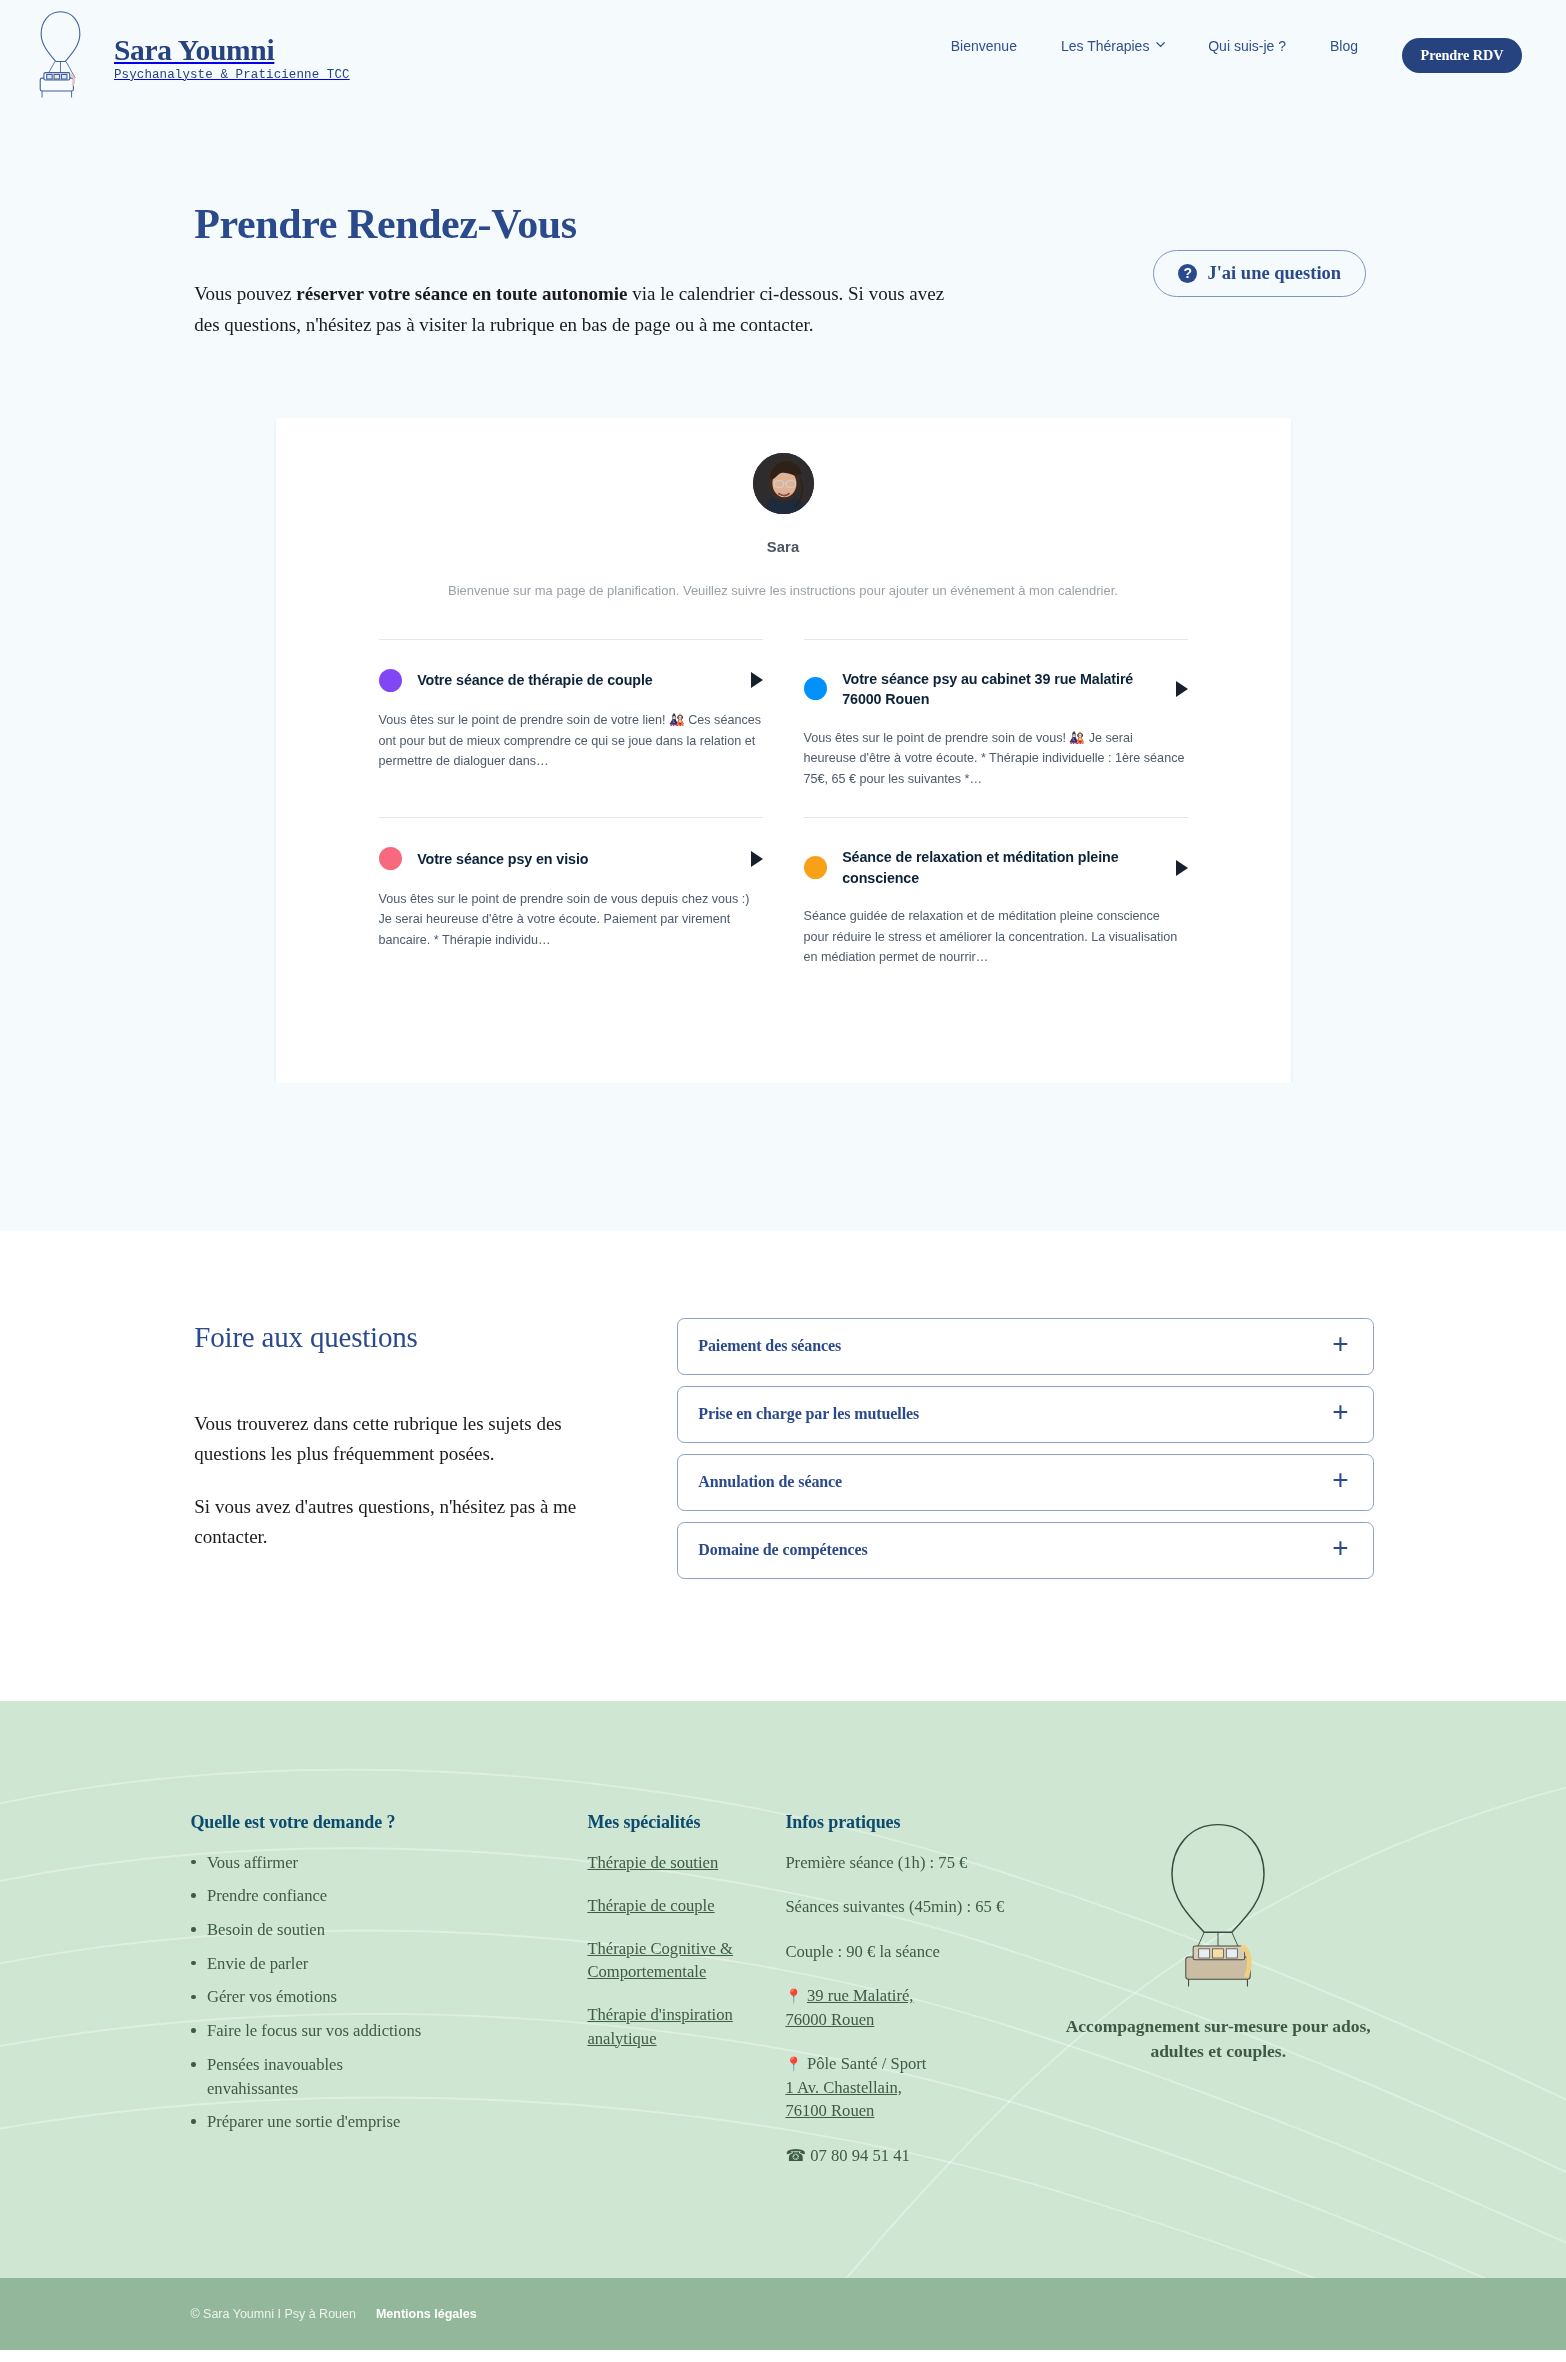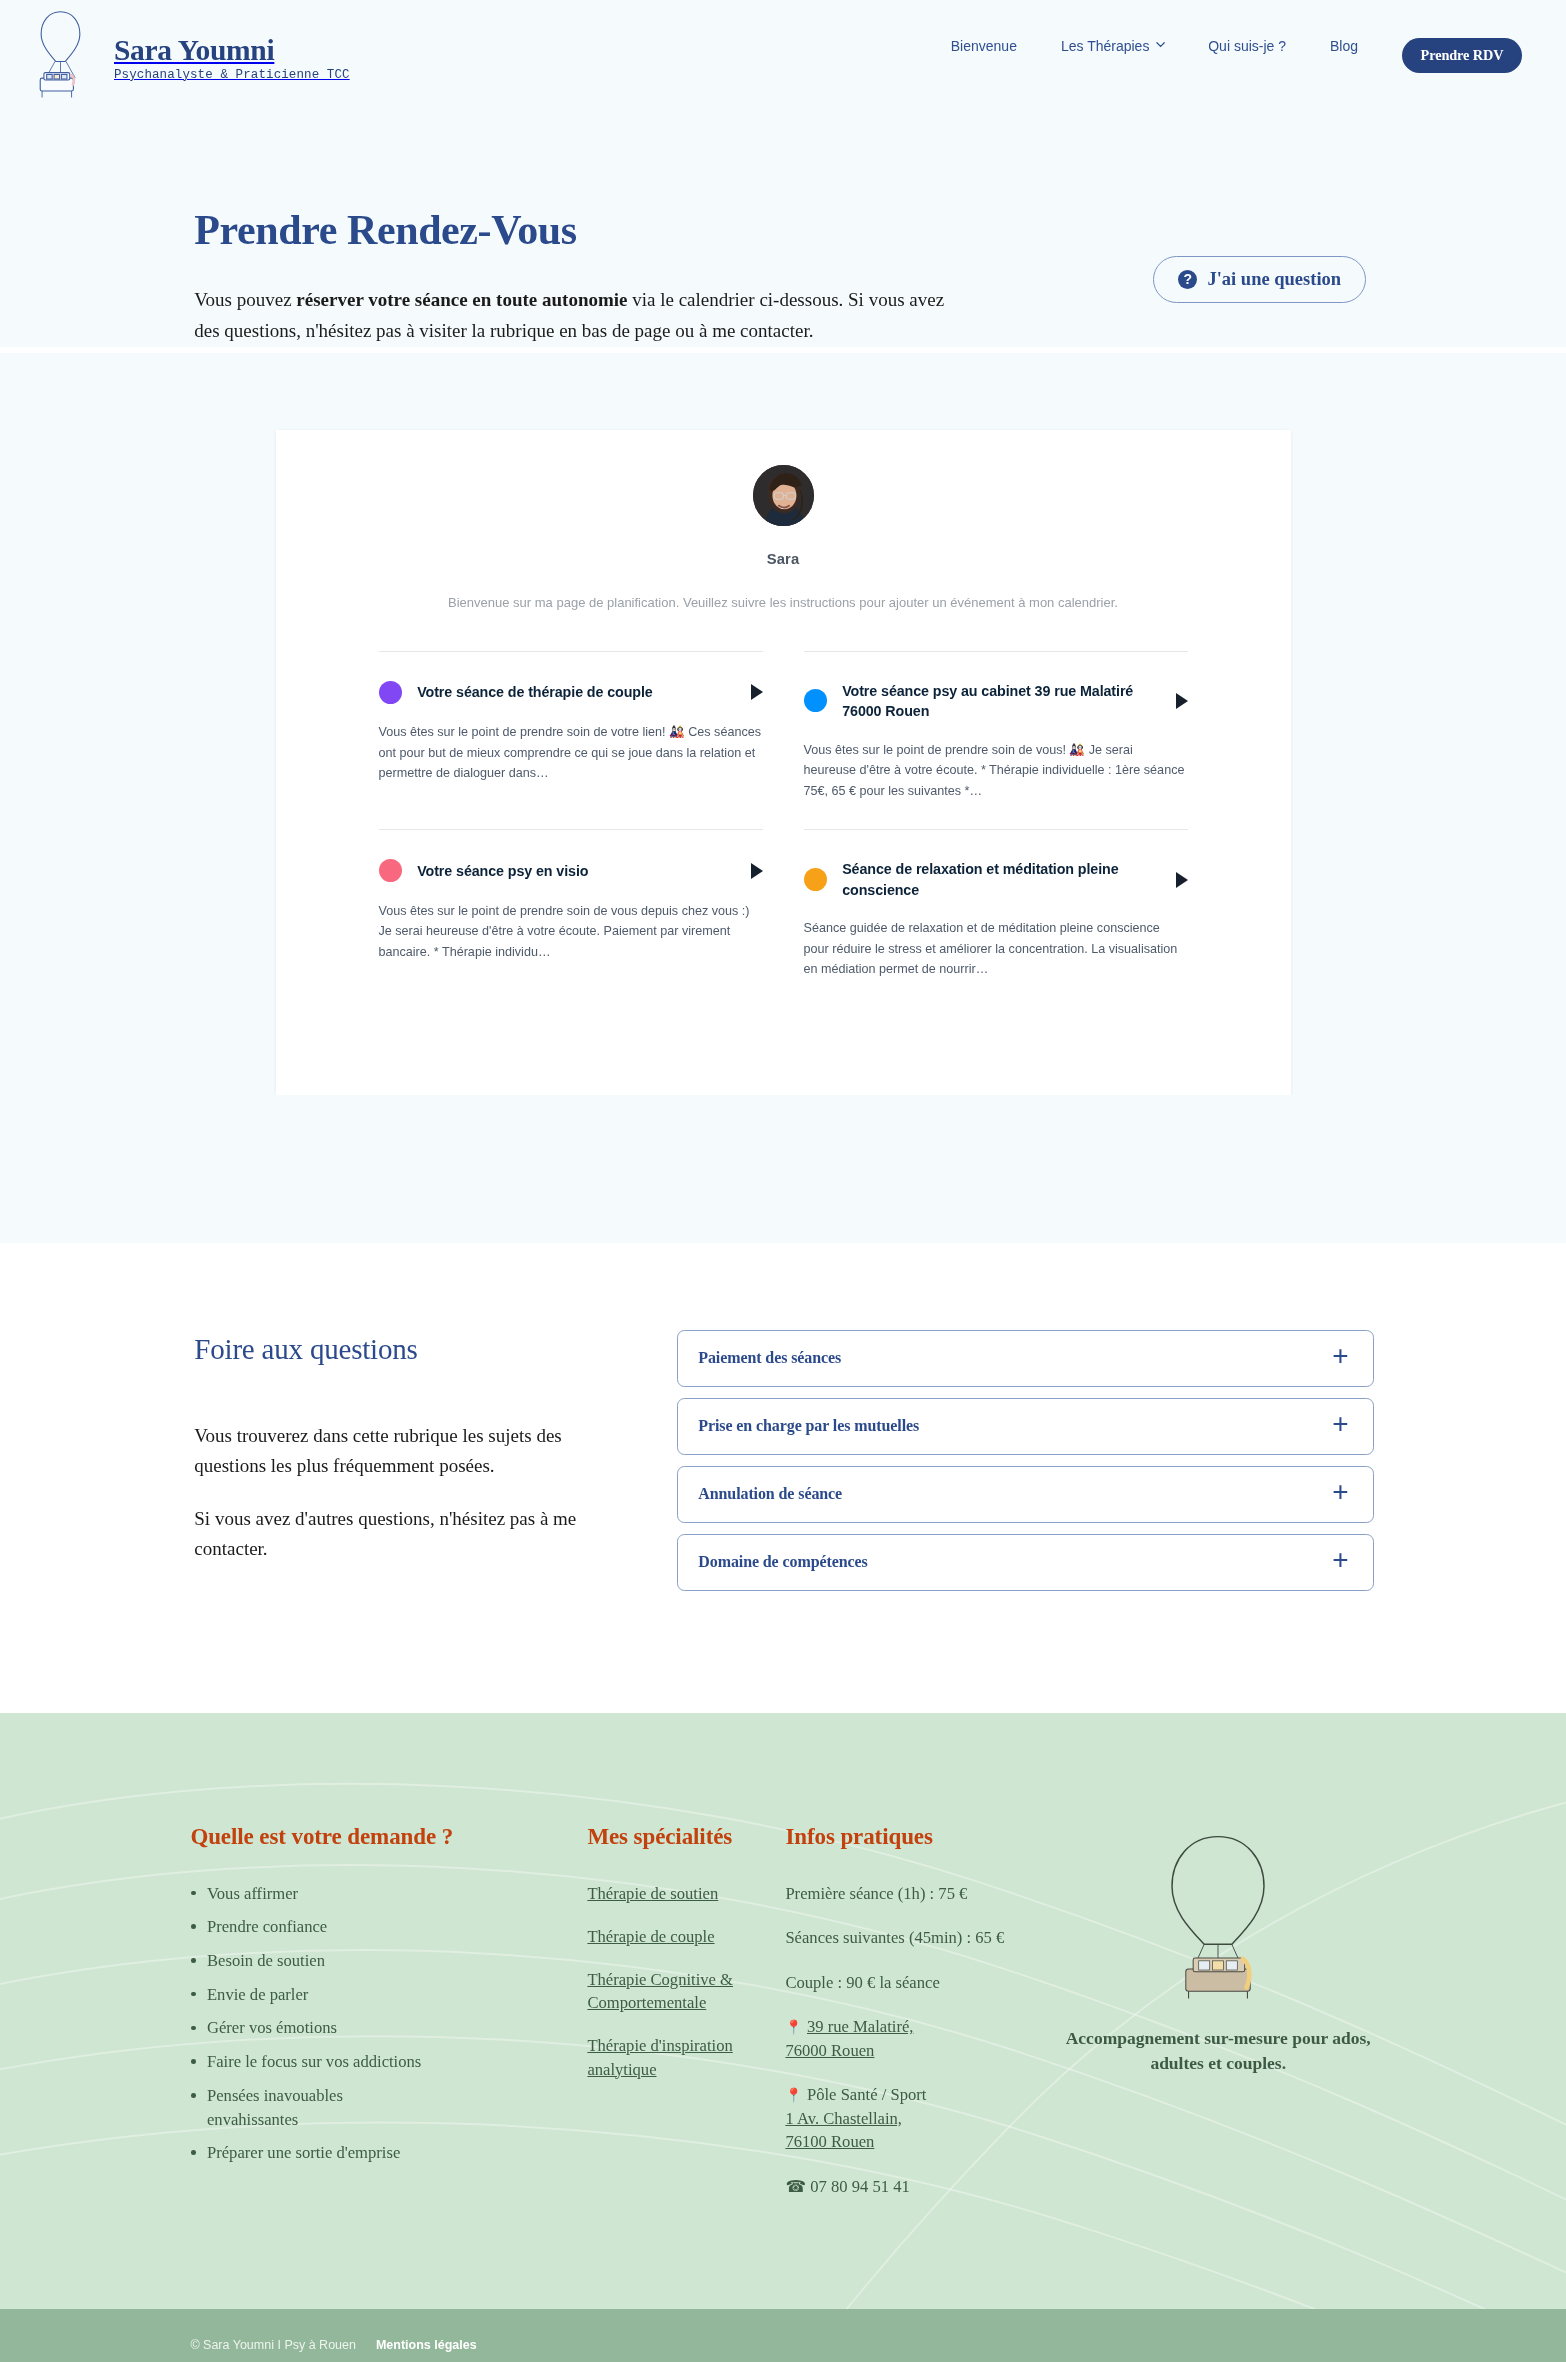--- a/index.html
+++ b/index.html
@@ -80,21 +80,21 @@
     padding:9.2px 18.5px;
     border-radius:20px;
     text-decoration:none;
     white-space:nowrap;
     letter-spacing:-0.1px;
     cursor:pointer;
   }
 
   
   .hero-wrap{ background:var(--page-blue); padding:89px 0 0; }
-  .container{ width:1181px; margin:6px auto; padding:0 0 0 0; }
+  .container{ width:1181px; margin:0 auto; padding:0 0 0 0; }
   .hero{
     display:flex;
     align-items:flex-start;
     justify-content:space-between;
     padding:0 7.4px 0 1.8px;
   }
   .hero-left{ max-width:794px; }
   h1.page-title{
     font-family:"Liberation Serif", serif;
     font-weight:700;
@@ -278,23 +278,23 @@
     width:1200px;margin:0 auto;
     display:grid;
     grid-template-columns:397px 198px 268px 1fr;
     position:relative;
     z-index:2;
     padding-left:7.4px;
   }
   .f-head{
     font-family:"Liberation Serif", serif;
     font-weight:700;
-    font-size:23px;
-    color:#c2410c;
-    margin-bottom:32px;
+    font-size:18px;
+    color:#0c4a6e;
+    margin-bottom:18px;
     letter-spacing:-0.1px;
   }
   .f-list{ list-style:none; }
   .f-list li{
     font-family:"Liberation Serif", serif;
     font-size:16.6px;
     line-height:1.43;
     color:var(--mint-text);
     position:relative;
     padding-left:16.6px;

